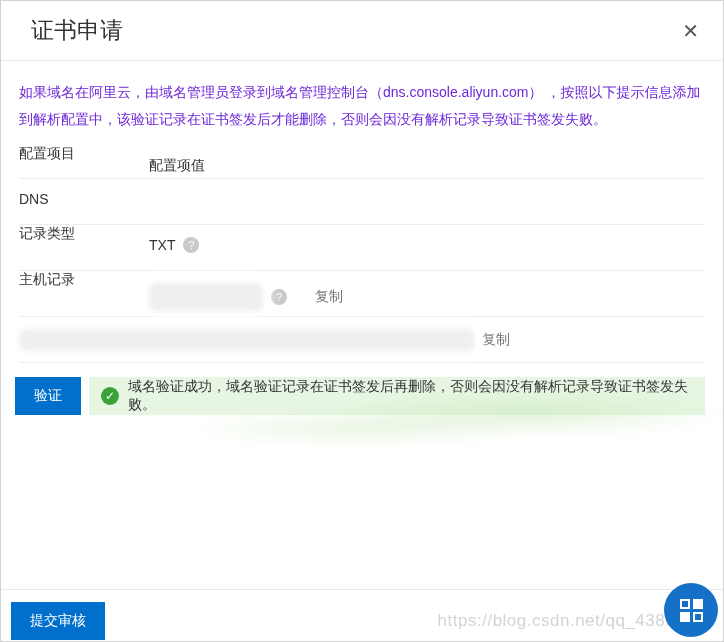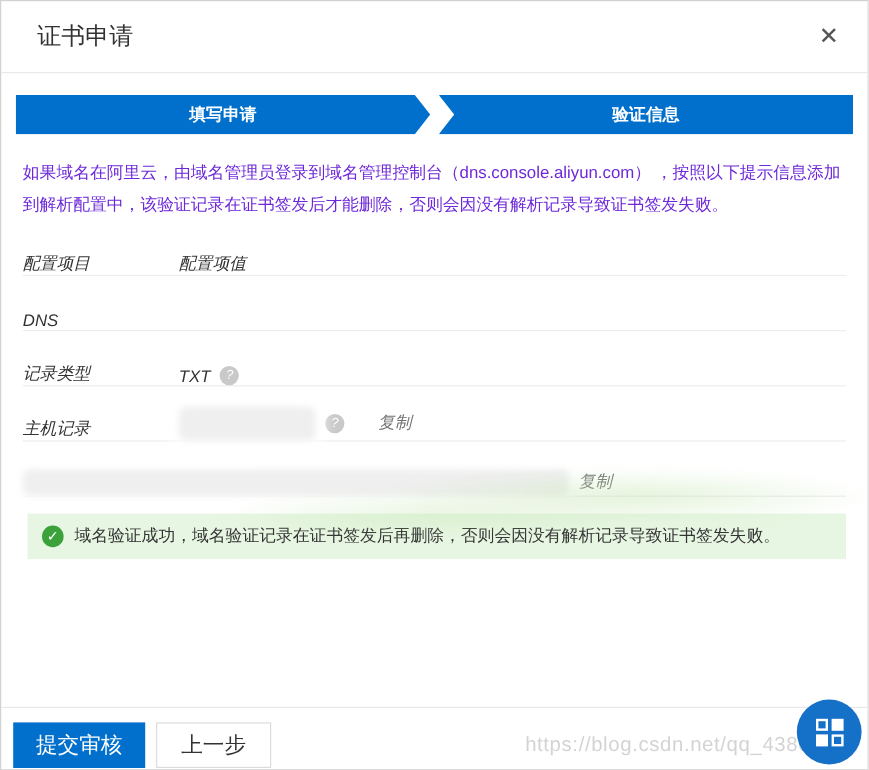--- a/index.html
+++ b/index.html
@@ -10,21 +10,21 @@
     position:relative; width:724px; height:642px;
     background:#fff; border:1px solid #d2d2d2;
     display:flex; flex-direction:column; overflow:hidden;
   }
 
   
   .titlebar {
     flex:0 0 60px; display:flex; align-items:center; justify-content:space-between;
     padding:0 24px 0 30px; border-bottom:1px solid #e8e8e8;
   }
-  .title { font-size:20px; color:#333; }
+  .title { font-size:23px; color:#333; }
   .close { font-size:20px; color:#555; cursor:pointer; line-height:1; }
 
   
   .steps { margin:18px 12px 0; display:flex; height:33px; }
   .step {
     flex:1; background:#0070cc; color:#fff; font-size:14px; font-weight:bold;
     display:flex; align-items:center; justify-content:center;
   }
   .step-left {
     clip-path: polygon(0 0, calc(100% - 13px) 0, 100% 50%, calc(100% - 13px) 100%, 0 100%);
@@ -35,22 +35,22 @@
   }
 
   
   .instruction {
     margin:18px 18px 0 18px; font-size:14px; color:#6d28d9; line-height:27px;
   }
 
   
   .cfg-table { margin:12px 18px 0 18px; }
   .cfg-row {
-    display:flex; align-items:flex-end; height:46px;
-    border-bottom:1px solid #ededed; font-size:14px; color:#333;font-style:italic;
+    display:flex; align-items:flex-start; height:46px;
+    border-bottom:1px solid #ededed; font-size:14px; color:#333;
   }
   .cfg-row.head { height:34px; }
   .cfg-label { flex:0 0 130px; }
   .cfg-value { flex:1; display:flex; align-items:center; position:relative;margin-top:12px; }
 
   .help-icon {
     width:16px; height:16px; border-radius:50%; background:#c9c9c9; color:#fff;
     font-size:11px; line-height:16px; text-align:center; margin-left:8px; flex:none;
     cursor:pointer;
   }
@@ -83,21 +83,21 @@
     margin-right:9px; flex:none;
   }
 
   .spacer { flex:1; }
 
   
   .footer {
     flex:0 0 52px; border-top:1px solid #e8e8e8;
     display:flex; align-items:flex-start; gap:9px; padding:12px 0 0 10px;
   }
-  .btn { height:38px; font-size:18px; cursor:pointer; font-family:inherit; }
+  .btn { height:38px; font-size:14px; cursor:pointer; font-family:inherit; }
   .btn-primary { background:#0070cc; color:#fff; border:none; padding:0 19px; }
   .btn-default { background:#fff; color:#333; border:1px solid #dcdcdc; padding:0 20px; }
 
   
   .smudge { position:absolute; pointer-events:none; filter:blur(5px); }
   .smudge-1 {
     left:330px; top:390px; width:395px; height:46px;
     background:radial-gradient(ellipse at center, rgba(193,229,173,0.45), rgba(193,229,173,0) 72%);
   }
   .smudge-2 {
@@ -122,24 +122,20 @@
 </head>
 <body>
 
 <div class="window">
 
   <div class="titlebar">
     <span class="title">证书申请</span>
     <span class="close">✕</span>
   </div>
 
-  <div class="steps">
-    <div class="step step-left">填写申请</div>
-    <div class="step step-right">验证信息</div>
-  </div>
 
   <p class="instruction">如果域名在阿里云，由域名管理员登录到域名管理控制台（dns.console.aliyun.com） ，按照以下提示信息添加到解析配置中，该验证记录在证书签发后才能删除，否则会因没有解析记录导致证书签发失败。</p>
 
   <div class="cfg-table">
 
     <div class="cfg-row head">
       <div class="cfg-label">配置项目</div>
       <div class="cfg-value">配置项值</div>
     </div>
 
@@ -169,31 +165,31 @@
     <div class="cfg-row">
       <div class="cfg-value">
         <span class="redact redact-value"></span>
         <a class="copy-link copy-value">复制</a>
       </div>
     </div>
 
   </div>
 
   <div class="verify-row">
+    <button class="verify-btn">验证</button>
     <div class="success-box">
       <span class="check-icon">✓</span>
       <span>域名验证成功，域名验证记录在证书签发后再删除，否则会因没有解析记录导致证书签发失败。</span>
     </div>
   </div>
 
   <div class="spacer"></div>
 
   <div class="footer">
     <button class="btn btn-primary">提交审核</button>
-    <button class="btn btn-default">上一步</button>
   </div>
 
   <div class="smudge smudge-1"></div>
   <div class="smudge smudge-2"></div>
 
   <div class="watermark">https://blog.csdn.net/qq_43803285</div>
   <div class="fab">
     <div class="grid-icon">
       <span class="sq hollow"></span>
         <span class="sq solid"></span>

